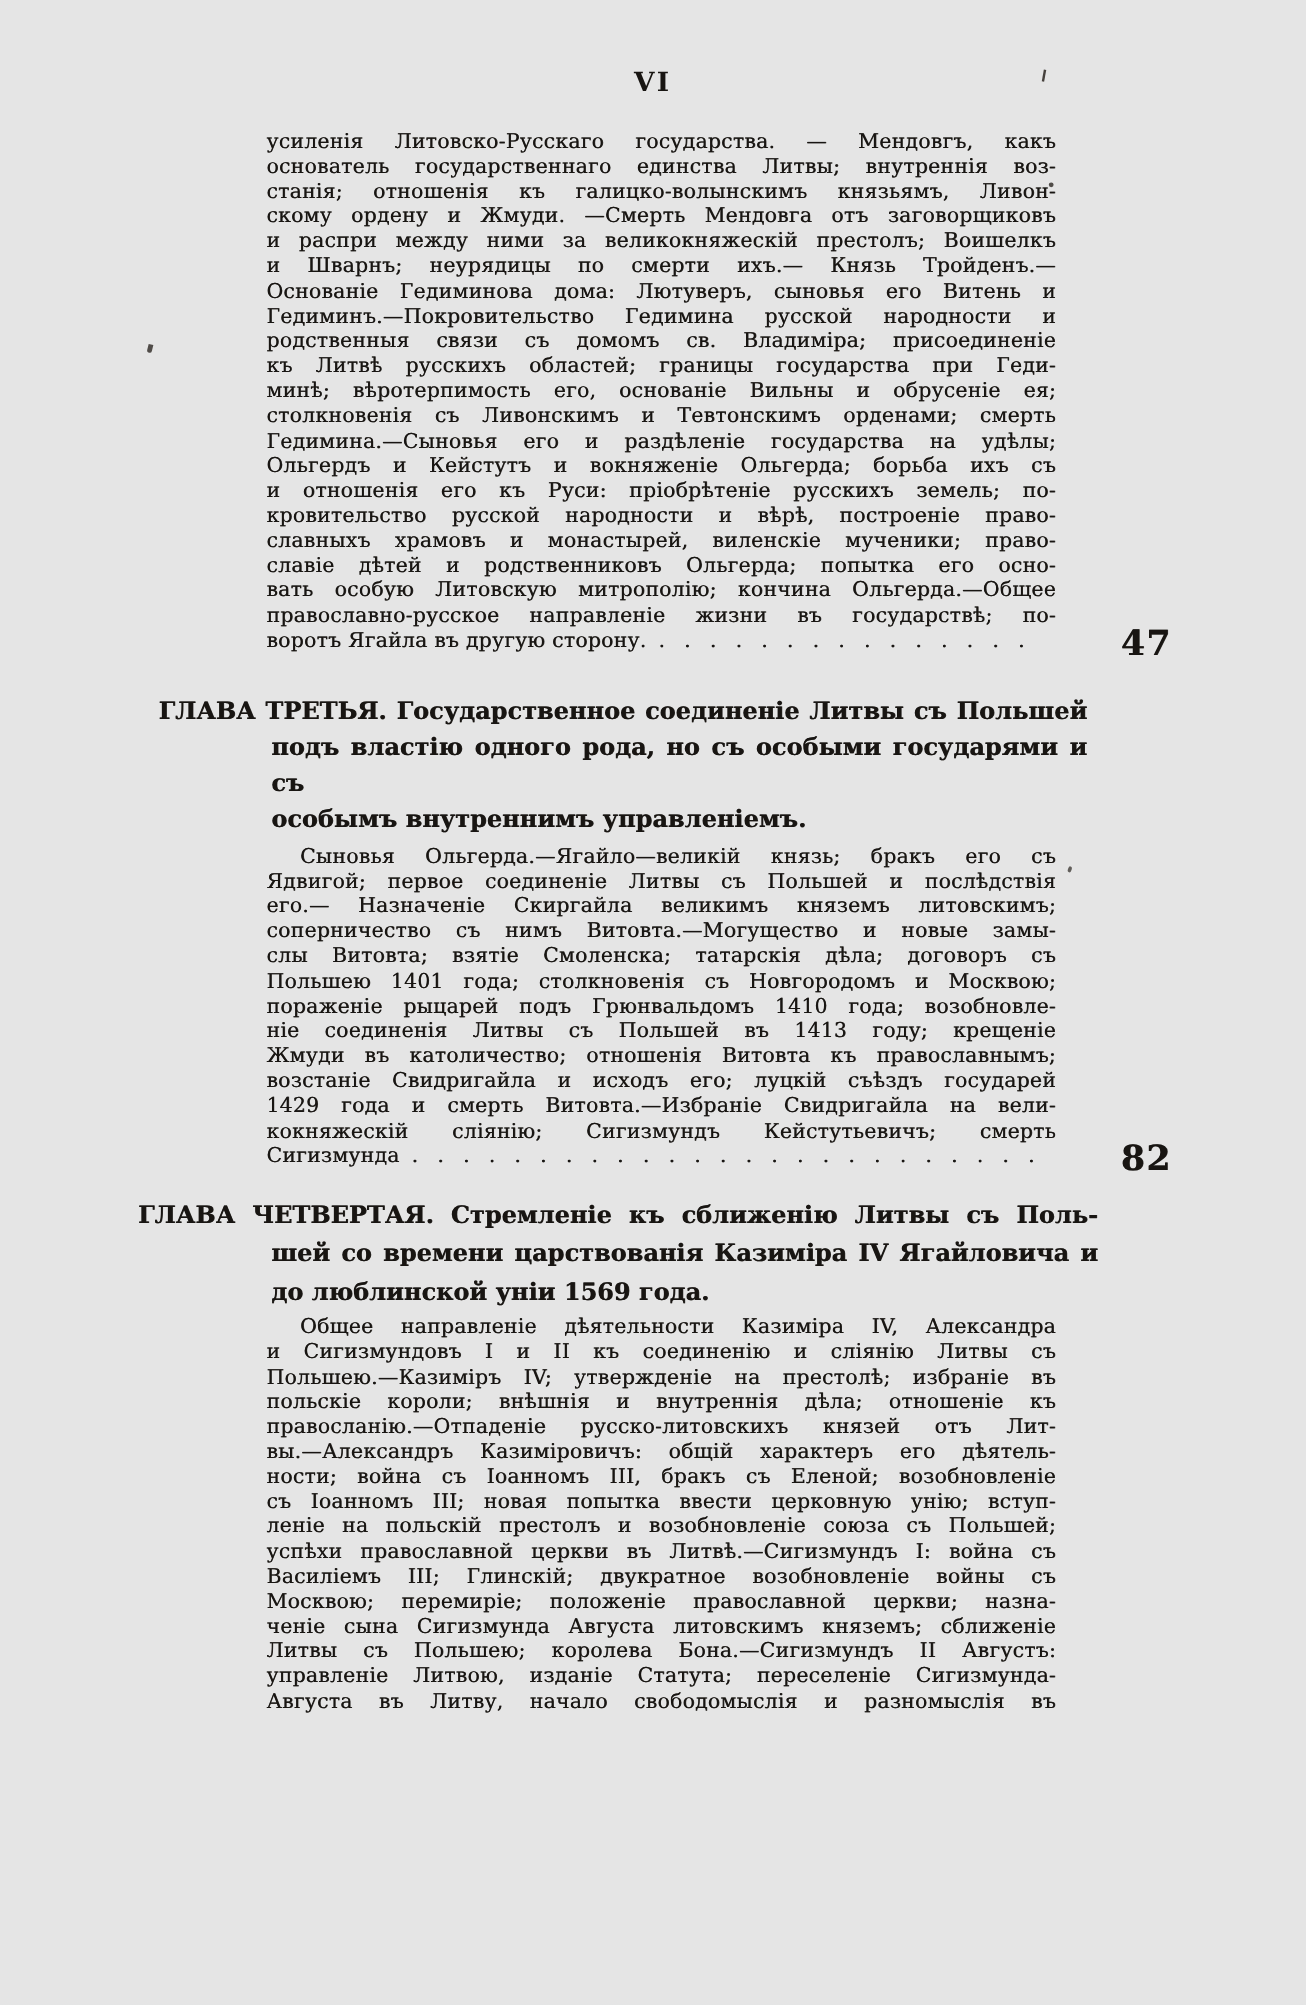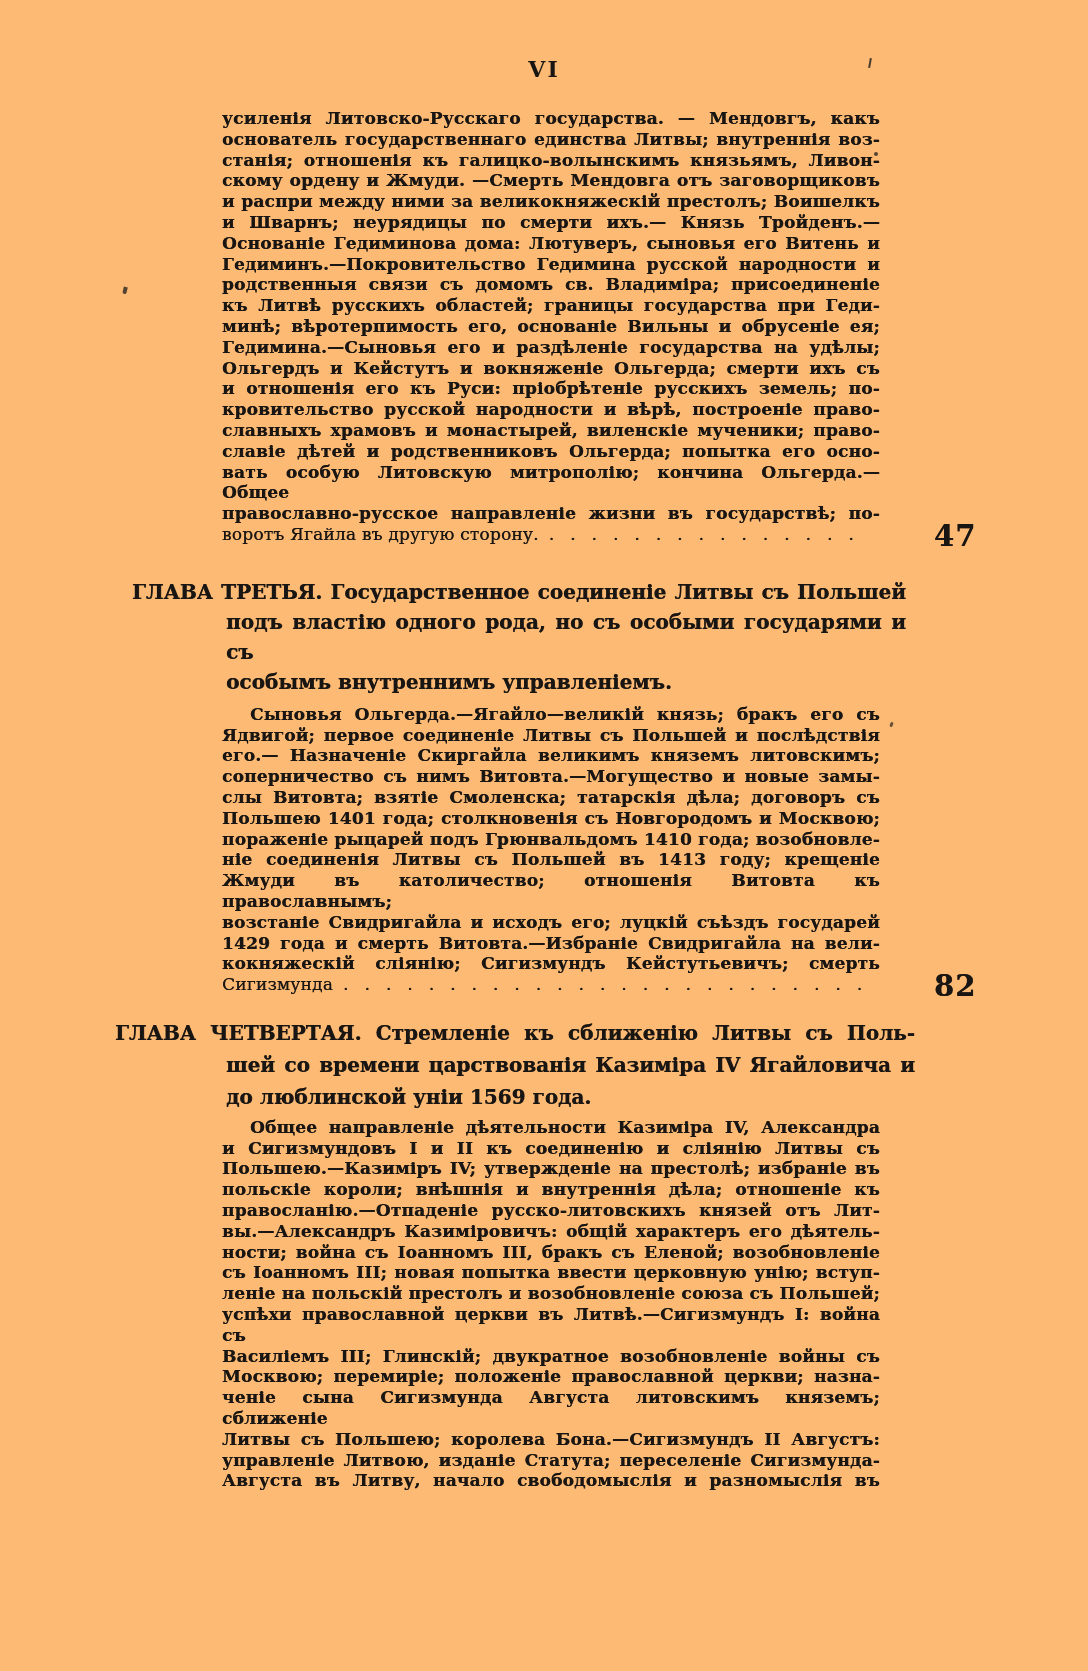--- a/index.html
+++ b/index.html
@@ -1,33 +1,33 @@
 <!DOCTYPE html>
 <html><head>
 <meta charset="utf-8">
 <style>
   html,body { margin:0; padding:0; background:#777; }
   .page {
     position:relative; width:1088px; height:1671px; margin:0 auto;
-    background:#fdba74; overflow:hidden;
+    background:#e5e5e5; overflow:hidden;
     font-family:"DejaVu Serif", serif; color:#181512;
   }
   .folio {
     position:absolute; top:56px; left:0; width:100%;
     text-align:center; font-size:22px; font-weight:bold; letter-spacing:2px;
   }
   .toc { position:absolute; top:108px; left:0; width:100%; }
 
   .body-block {
     margin-left:222px; width:658px;
     font-size:17px; line-height:20.8px; letter-spacing:0.2px;
     text-shadow:0.35px 0 0 rgba(24,21,18,0.8);
   }
   .line { min-height:20.8px; }
-  .jl { text-align:justify; text-align-last:justify;font-weight:bold; }
+  .jl { text-align:justify; text-align-last:justify; }
   .indent { text-indent:28px; }
 
   .heading {
     font-weight:bold; font-size:20px;
     text-shadow:0.4px 0 0 rgba(24,21,18,0.85);
   }
   .heading-3 { margin:32px 0 7px 226px; width:680px; line-height:30px; }
   .heading-3 .line:first-child { margin-left:-94px; }
   .heading-4 { margin:22px 16px 4px 226px; width:689px; line-height:32px; }
   .heading-4 .line:first-child { margin-left:-111px; }
@@ -66,22 +66,23 @@
           <div class="line jl">основатель государственнаго единства Литвы; внутреннія воз-</div>
           <div class="line jl">станія; отношенія къ галицко-волынскимъ князьямъ, Ливон-</div>
           <div class="line jl">скому ордену и Жмуди. —Смерть Мендовга отъ заговорщиковъ</div>
           <div class="line jl">и распри между ними за великокняжескій престолъ; Воишелкъ</div>
           <div class="line jl">и Шварнъ; неурядицы по смерти ихъ.— Князь Тройденъ.—</div>
           <div class="line jl">Основаніе Гедиминова дома: Лютуверъ, сыновья его Витень и</div>
           <div class="line jl">Гедиминъ.—Покровительство Гедимина русской народности и</div>
           <div class="line jl">родственныя связи съ домомъ св. Владиміра; присоединеніе</div>
           <div class="line jl">къ Литвѣ русскихъ областей; границы государства при Геди-</div>
           <div class="line jl">минѣ; вѣротерпимость его, основаніе Вильны и обрусеніе ея;</div>
+          <div class="line jl">столкновенія съ Ливонскимъ и Тевтонскимъ орденами; смерть</div>
           <div class="line jl">Гедимина.—Сыновья его и раздѣленіе государства на удѣлы;</div>
-          <div class="line jl">Ольгердъ и Кейстутъ и вокняженіе Ольгерда; смерти ихъ съ</div>
+          <div class="line jl">Ольгердъ и Кейстутъ и вокняженіе Ольгерда; борьба ихъ съ</div>
           <div class="line jl">и отношенія его къ Руси: пріобрѣтеніе русскихъ земель; по-</div>
           <div class="line jl">кровительство русской народности и вѣрѣ, построеніе право-</div>
           <div class="line jl">славныхъ храмовъ и монастырей, виленскіе мученики; право-</div>
           <div class="line jl">славіе дѣтей и родственниковъ Ольгерда; попытка его осно-</div>
           <div class="line jl">вать особую Литовскую митрополію; кончина Ольгерда.—Общее</div>
           <div class="line jl">православно-русское направленіе жизни въ государствѣ; по-</div>
         </div>
       <div class="body-block tail-block">
         <div class="line tail">
           <span>воротъ Ягайла въ другую сторону.</span><span class="dots">...............</span><span class="pagenum">47</span>

